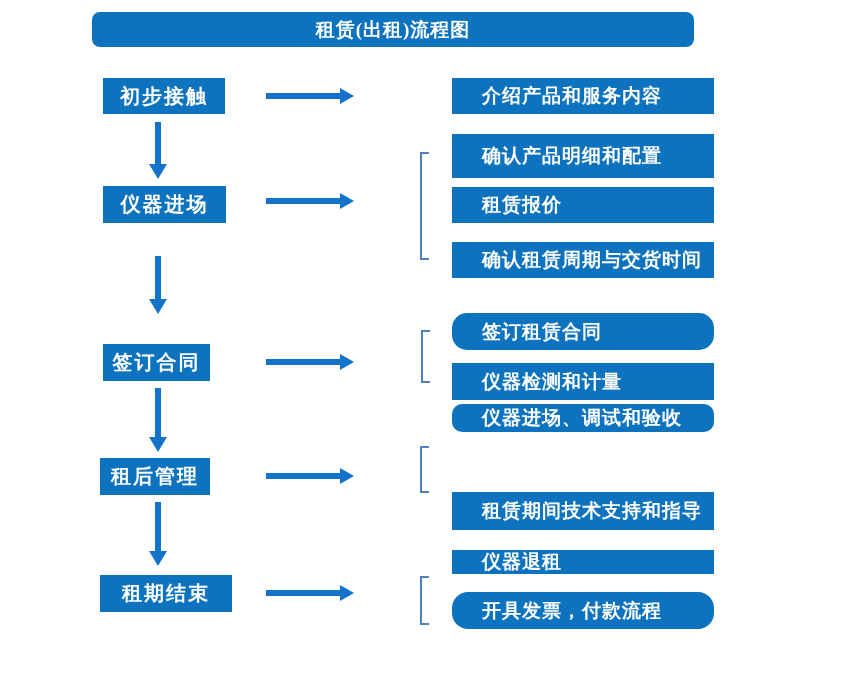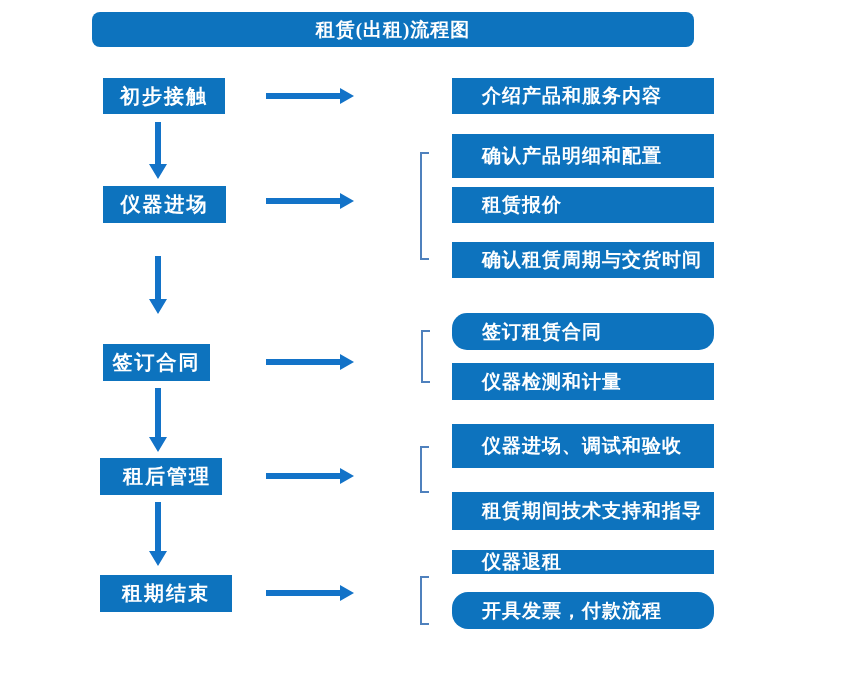--- a/index.html
+++ b/index.html
@@ -66,21 +66,21 @@
   .arrow-fill { fill: var(--arrow-blue, #1373c8); }
 </style>
 </head>
 <body>
 
 <div class="abs title-bar">租赁(出租)流程图</div>
 
 <div class="abs step-box" style="left:103px; top:78px;  width:122px; height:36px;">初步接触</div>
 <div class="abs step-box" style="left:103px; top:186px; width:123px; height:37px;">仪器进场</div>
 <div class="abs step-box" style="left:103px; top:344px; width:107px; height:37px;">签订合同</div>
-<div class="abs step-box" style="left:100px; top:458px; width:110px; height:37px;padding-left:12px;">租后管理</div>
+<div class="abs step-box" style="left:100px; top:458px; width:110px; height:37px;">租后管理</div>
 <div class="abs step-box" style="left:100px; top:575px; width:132px; height:37px;">租期结束</div>
 
 <svg class="abs arrow-svg" style="left:149px; top:122px;" width="18" height="57" viewBox="0 0 18 57">
   <polygon class="arrow-fill" points="6,0 12,0 12,42 18,42 9,57 0,42 6,42"></polygon>
 </svg>
 <svg class="abs arrow-svg" style="left:149px; top:256px;" width="18" height="58" viewBox="0 0 18 58">
   <polygon class="arrow-fill" points="6,0 12,0 12,43 18,43 9,58 0,43 6,43"></polygon>
 </svg>
 <svg class="abs arrow-svg" style="left:149px; top:388px;" width="18" height="64" viewBox="0 0 18 64">
   <polygon class="arrow-fill" points="6,0 12,0 12,49 18,49 9,64 0,49 6,49"></polygon>
@@ -112,17 +112,17 @@
 
 <div class="abs detail-box" style="top:78px;  height:36px;">介绍产品和服务内容</div>
 
 <div class="abs detail-box" style="top:134px; height:44px;">确认产品明细和配置</div>
 <div class="abs detail-box" style="top:187px; height:36px;">租赁报价</div>
 <div class="abs detail-box" style="top:242px; height:36px;">确认租赁周期与交货时间</div>
 
 <div class="abs detail-box" style="top:313px; height:37px;border-radius:15px;">签订租赁合同</div>
 <div class="abs detail-box" style="top:363px; height:37px;">仪器检测和计量</div>
 
-<div class="abs detail-box" style="top:424px; height:44px;">仪器进场、调试和验收</div>
+<div class="abs detail-box" style="top:404px; height:28px;border-radius:10px;">仪器进场、调试和验收</div>
 <div class="abs detail-box" style="top:492px; height:38px;">租赁期间技术支持和指导</div>
 
 <div class="abs detail-box" style="top:550px; height:24px;text-align:right;">仪器退租</div>
 <div class="abs detail-box" style="top:592px; height:37px;border-radius:16px;">开具发票，付款流程</div>
 
 </body></html>

